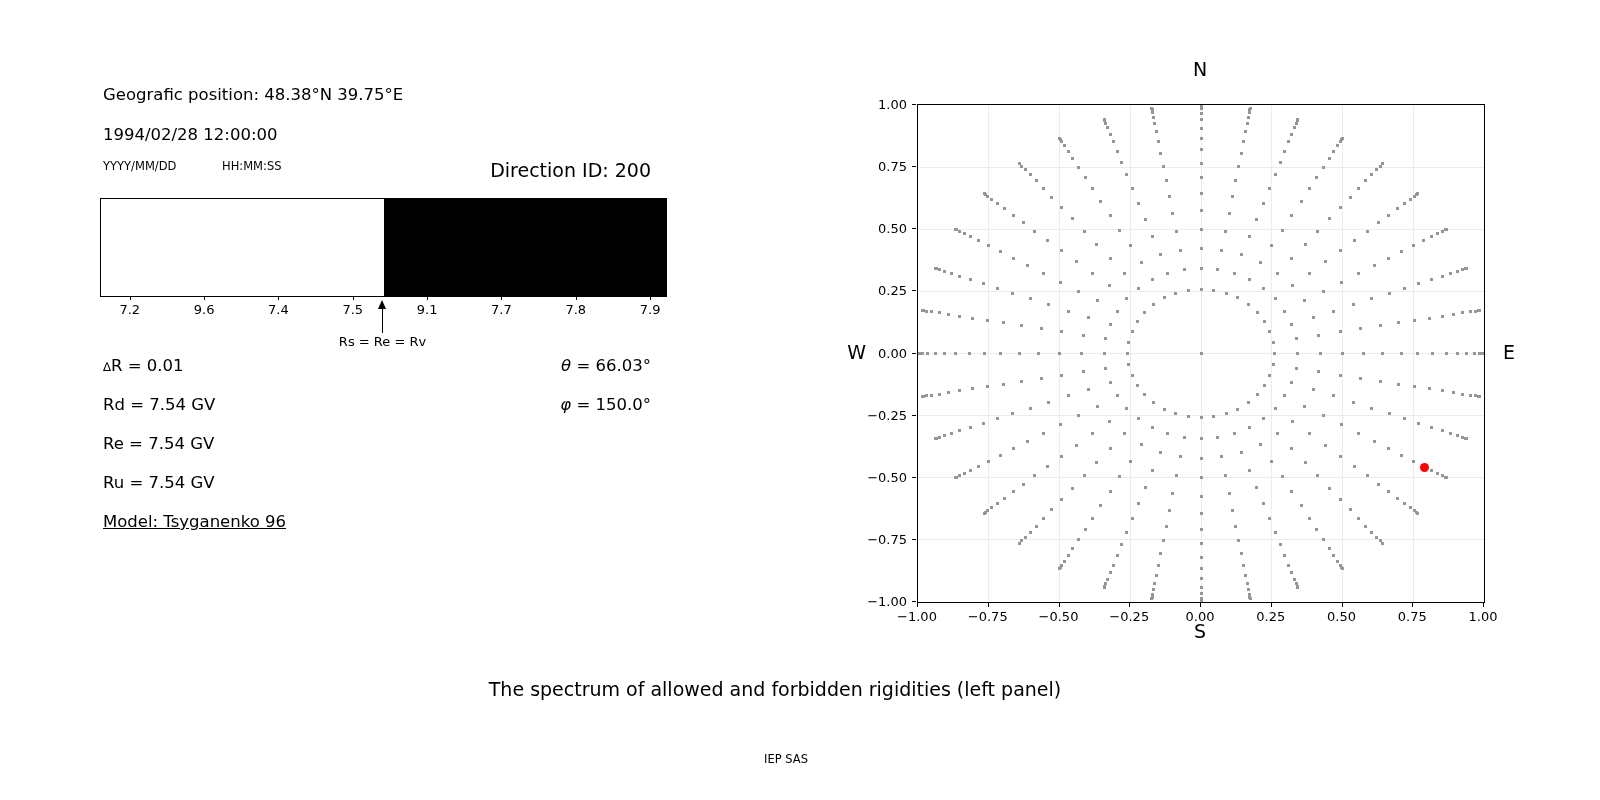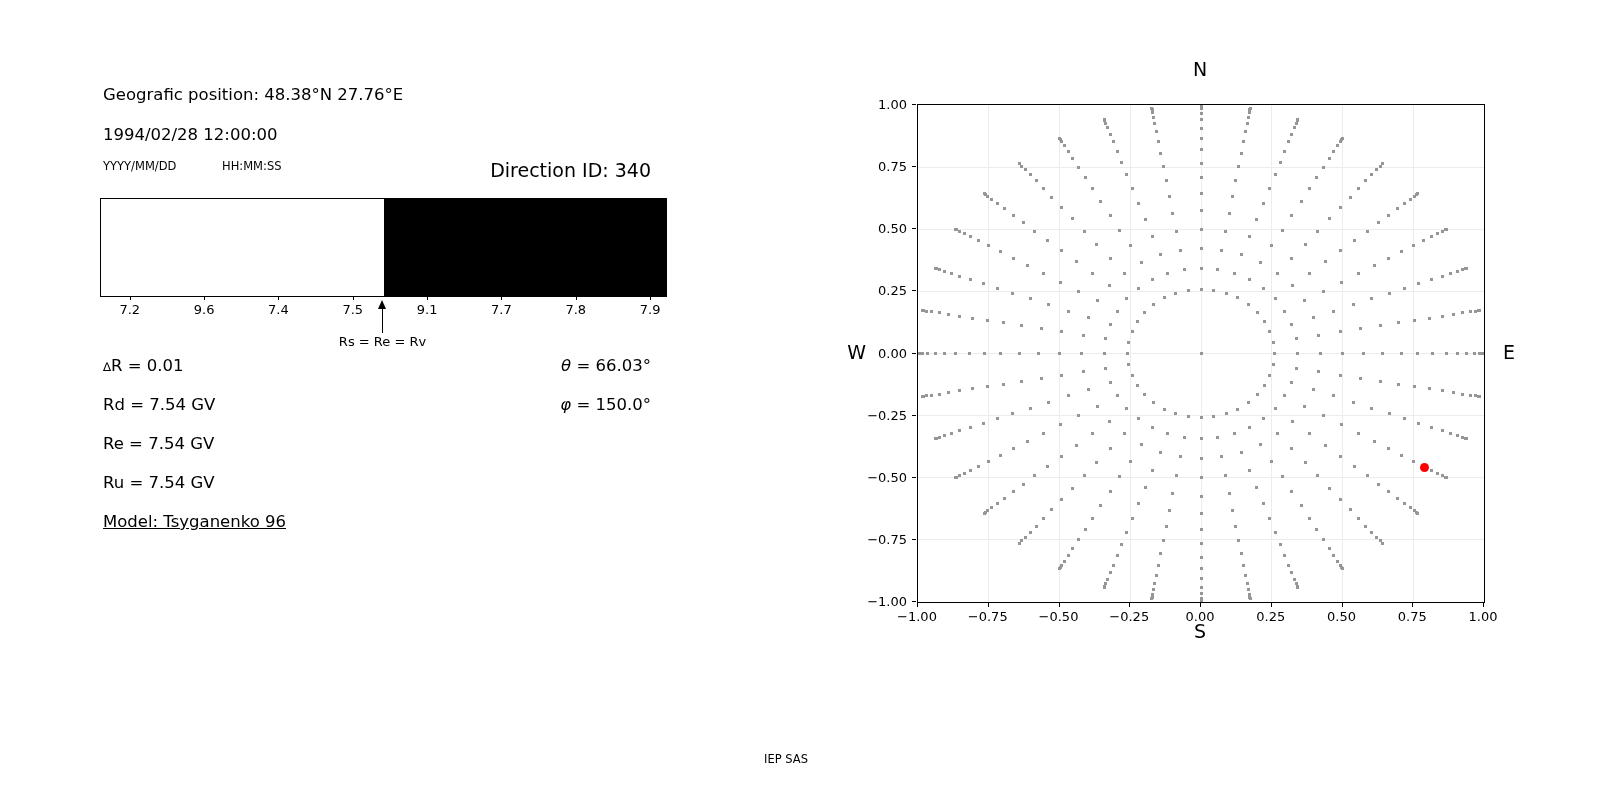--- a/index.html
+++ b/index.html
@@ -28,25 +28,25 @@
   .yticklab{width:52px;text-align:right;}
   .xticklab2{width:56px;margin-left:-28px;text-align:center;}
   .sym{font-style:italic;}
   .small-delta{font-size:12px;}
 </style>
 </head>
 <body>
 
 <div id="fig">
 
-  <div class="abs t16" style="left:103px;top:86px;">Geografic position: 48.38°N 27.76°E</div>
+  <div class="abs t16" style="left:103px;top:86px;">Geografic position: 48.38°N 39.75°E</div>
   <div class="abs t16" style="left:103px;top:126px;">1994/02/28 12:00:00</div>
   <div class="abs t11" style="left:103px;top:161px;">YYYY/MM/DD</div>
   <div class="abs t11" style="left:222px;top:161px;">HH:MM:SS</div>
-  <div class="abs t19 right" style="left:400px;top:160px;width:251px;">Direction ID: 340</div>
+  <div class="abs t19 right" style="left:400px;top:160px;width:251px;">Direction ID: 200</div>
 
   <div class="abs" id="spectrum-box">
       <div class="region" style="left: 0%; width: 50%; background: rgb(255, 255, 255);"></div>
       <div class="region" style="left: 50%; width: 50%; background: rgb(0, 0, 0);"></div>
     </div>
   <div class="abs" id="spectrum-ticks">
       <div class="abs xtickmark" style="left: 129.737px; top: 296px;"></div>
       <div class="abs t13 xticklab" style="left: 129.737px; top: 303px;">7.2</div>
       <div class="abs xtickmark" style="left: 204.079px; top: 296px;"></div>
       <div class="abs t13 xticklab" style="left: 204.079px; top: 303px;">9.6</div>
@@ -708,15 +708,16 @@
       <div class="abs ytmark2" style="left: 1270.75px; top: 603px;"></div>
       <div class="abs t13 xticklab2" style="left: 1270.75px; top: 610px;">0.25</div>
       <div class="abs ytmark2" style="left: 1341.5px; top: 603px;"></div>
       <div class="abs t13 xticklab2" style="left: 1341.5px; top: 610px;">0.50</div>
       <div class="abs ytmark2" style="left: 1412.25px; top: 603px;"></div>
       <div class="abs t13 xticklab2" style="left: 1412.25px; top: 610px;">0.75</div>
       <div class="abs ytmark2" style="left: 1483px; top: 603px;"></div>
       <div class="abs t13 xticklab2" style="left: 1483px; top: 610px;">1.00</div>
     </div>
 
+  <div class="abs center" style="left:80px;top:679px;width:1390px;font-size:19px;line-height:1.15;">The spectrum of allowed and forbidden rigidities (left panel)</div>
   <div class="abs center t11" style="left:80px;top:754px;width:1412px;">IEP SAS</div>
 
 </div>
 
 </body></html>

